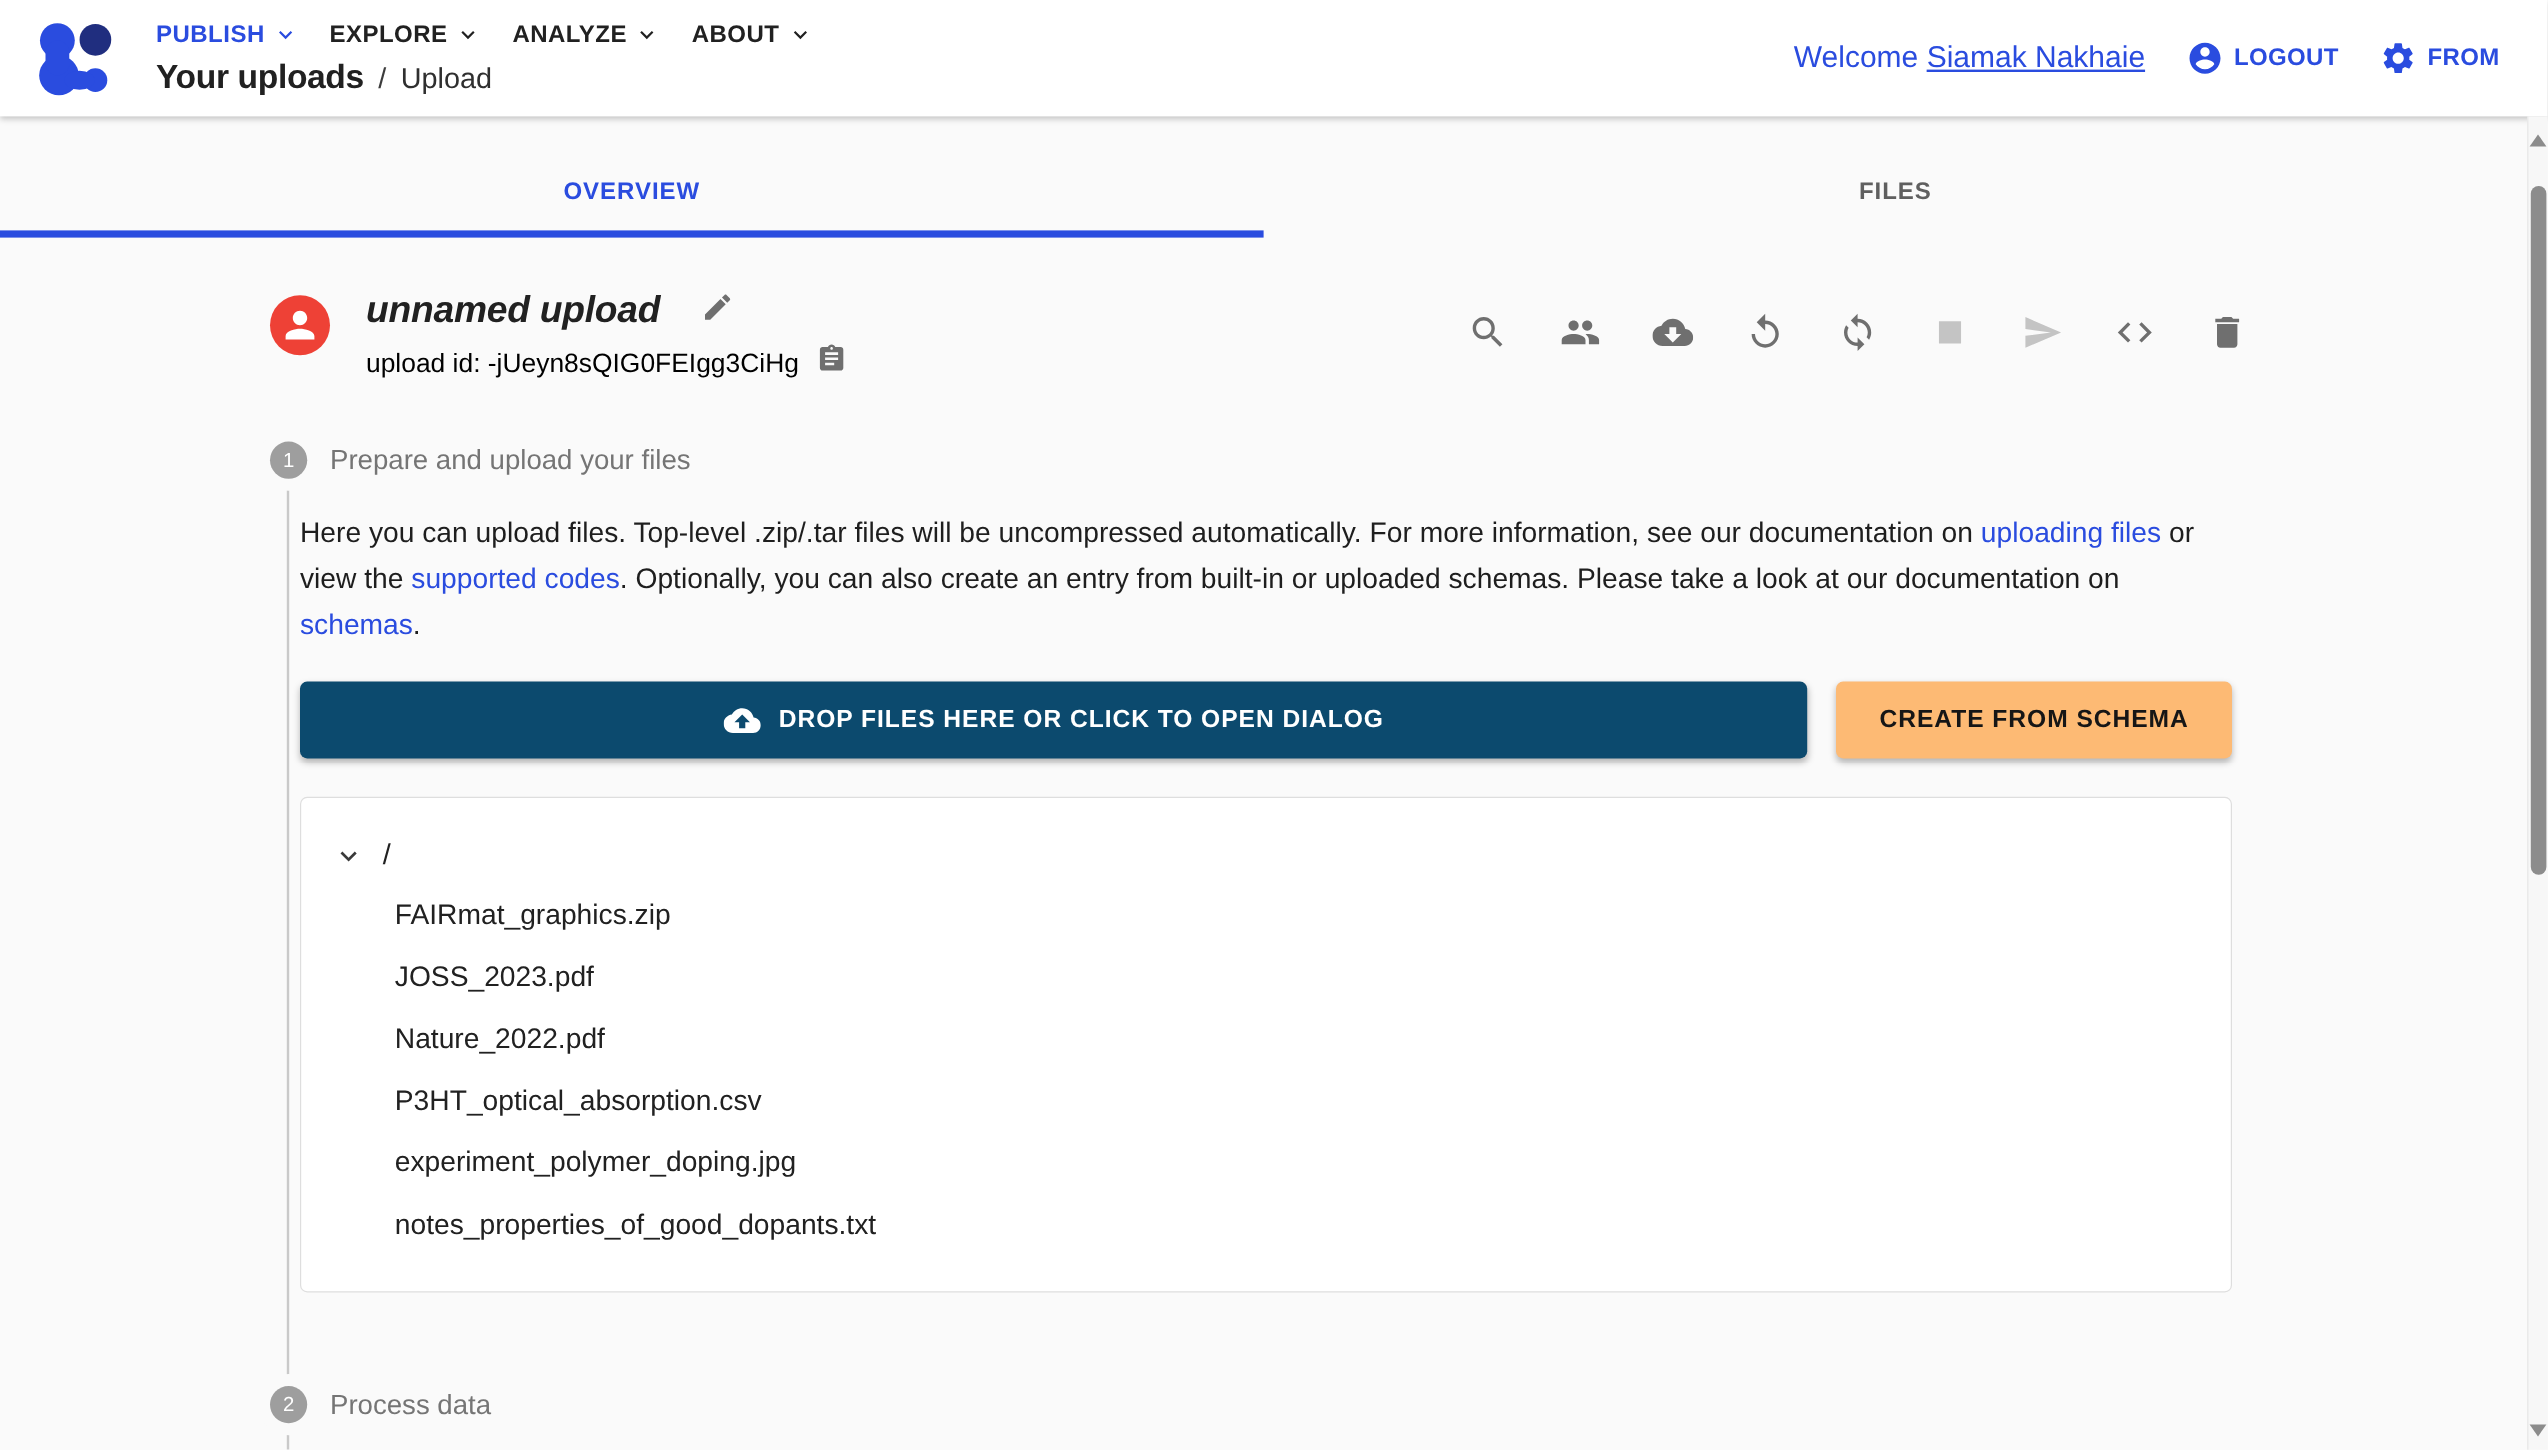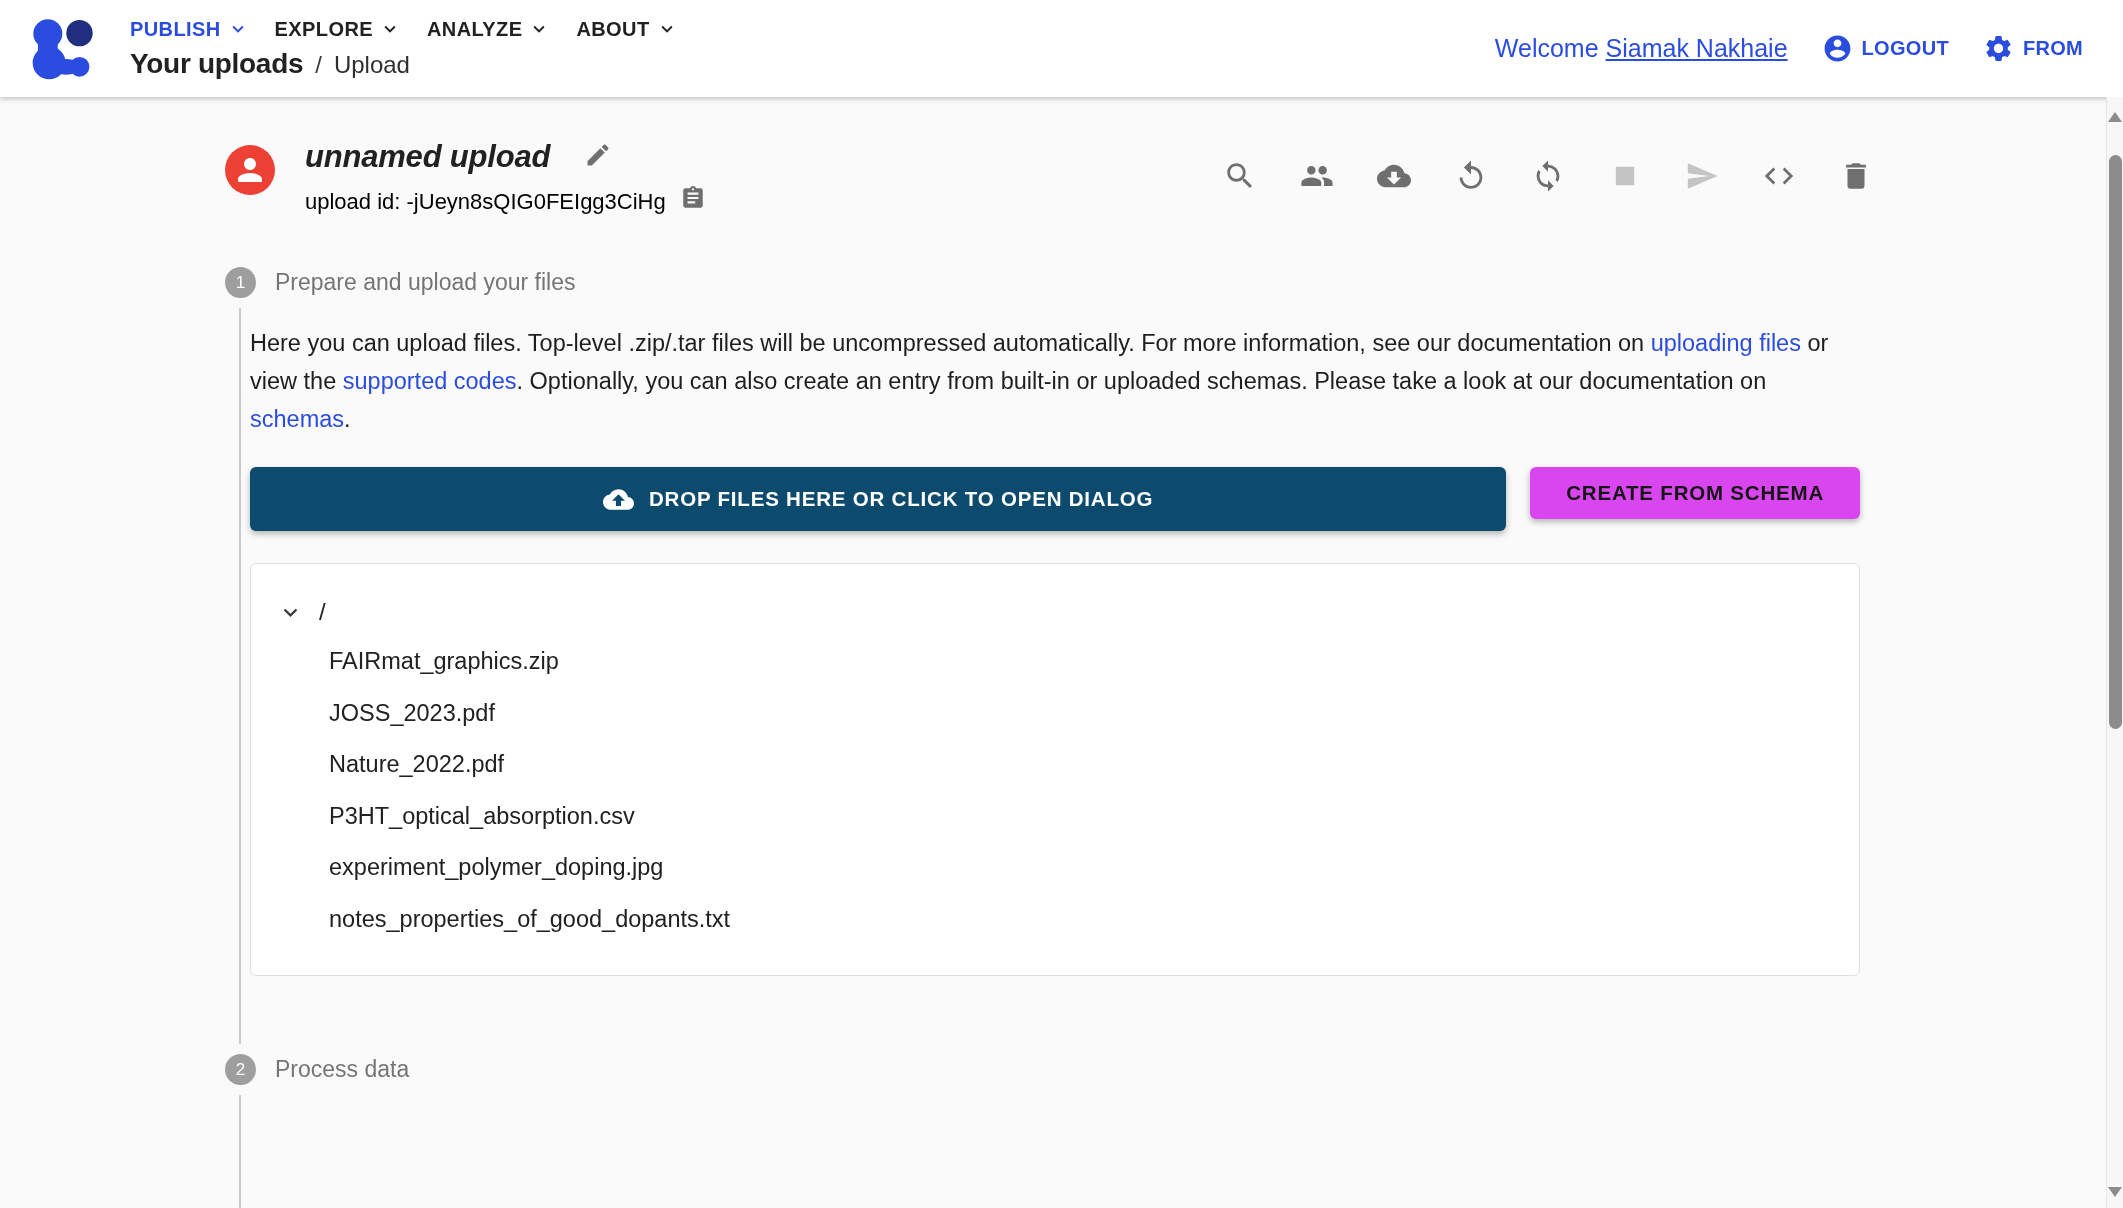--- a/index.html
+++ b/index.html
@@ -110,22 +110,22 @@
   .btn-row { display: flex; gap: 24px; margin-top: 29px; width: 1610px; }
   .drop-btn {
     flex: 1; height: 64px; border: none; border-radius: 6px; cursor: pointer;
     background: #0c4a6e; color: #ffffff;
     font-family: inherit; font-size: 20.5px; font-weight: bold; letter-spacing: 0.8px;
     display: flex; align-items: center; justify-content: center; gap: 15px;
     box-shadow: 0 3px 6px rgba(0,0,0,0.28);
   }
   .drop-btn svg { width: 31px; height: 31px; fill: #ffffff; }
   .schema-btn {
-    height: 52px; padding: 0 36px; border: none; border-radius: 6px; cursor: pointer;
-    background: #d946ef; color: #161616;
+    height: 64px; padding: 0 36px; border: none; border-radius: 6px; cursor: pointer;
+    background: #fdba74; color: #161616;
     font-family: inherit; font-size: 20.5px; font-weight: bold; letter-spacing: 0.8px;
     box-shadow: 0 3px 6px rgba(0,0,0,0.28);
   }
 
   
   .file-card {
     margin-top: 32px; width: 1610px;
     background: #ffffff; border: 1px solid #dedede; border-radius: 6px;
     padding: 24px 0 30px;
   }
@@ -215,20 +215,24 @@
       <svg viewBox="0 0 24 24">
           <path d="M19.14 12.94c.04-.3.06-.61.06-.94 0-.32-.02-.64-.07-.94l2.03-1.58c.18-.14.23-.41.12-.61l-1.92-3.32c-.12-.22-.37-.29-.59-.22l-2.39.96c-.5-.38-1.03-.7-1.62-.94l-.36-2.54c-.04-.24-.24-.41-.48-.41h-3.84c-.24 0-.43.17-.47.41l-.36 2.54c-.59.24-1.13.57-1.62.94l-2.39-.96c-.22-.08-.47 0-.59.22L2.74 8.87c-.12.21-.08.47.12.61l2.03 1.58c-.05.3-.09.63-.09.94s.02.64.07.94l-2.03 1.58c-.18.14-.23.41-.12.61l1.92 3.32c.12.22.37.29.59.22l2.39-.96c.5.38 1.03.7 1.62.94l.36 2.54c.05.24.24.41.48.41h3.84c.24 0 .44-.17.47-.41l.36-2.54c.59-.24 1.13-.56 1.62-.94l2.39.96c.22.08.47 0 .59-.22l1.92-3.32c.12-.22.07-.47-.12-.61l-2.01-1.58zM12 15.6c-1.98 0-3.6-1.62-3.6-3.6s1.62-3.6 3.6-3.6 3.6 1.62 3.6 3.6-1.62 3.6-3.6 3.6z"></path>
         </svg>
       <span>FROM</span>
     </button>
   </div>
 </header>
 
 <div class="page">
 
+  <div class="tabbar">
+    <button class="tab active">OVERVIEW</button>
+    <button class="tab">FILES</button>
+  </div>
 
   <div class="container">
 
     <div class="title-row">
       <div class="avatar">
         <svg viewBox="0 0 24 24">
             <path d="M12 12c2.21 0 4-1.79 4-4s-1.79-4-4-4-4 1.79-4 4 1.79 4 4 4zm0 2c-2.67 0-8 1.34-8 4v2h16v-2c0-2.66-5.33-4-8-4z"></path>
           </svg>
       </div>
       <div class="title-block">

